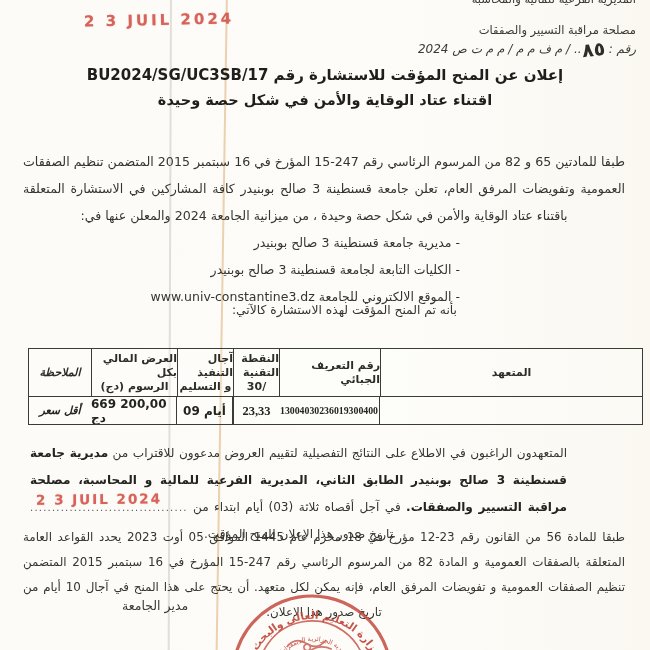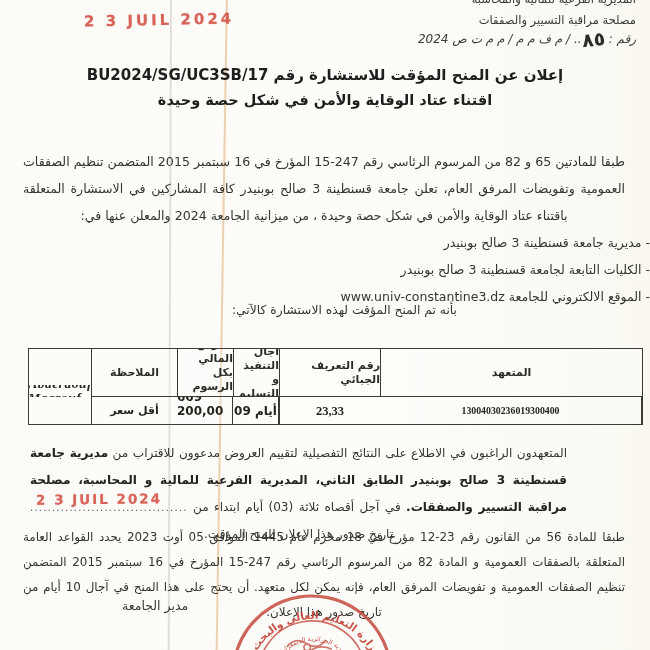--- a/index.html
+++ b/index.html
@@ -19,33 +19,33 @@
   .date-stamp{
     position:absolute;color:#d4574c;font-weight:bold;
     font-family:"DejaVu Sans",sans-serif;letter-spacing:3px;
     text-shadow:0 0 1px rgba(212,87,76,.55);opacity:.92;white-space:nowrap;
   }
   .date-top{left:84px;top:11px;font-size:15px;transform:rotate(-1.2deg);}
 
   
   .hdr{position:absolute;top:-9px;right:14px;direction:rtl;text-align:right;font-size:11.5px;line-height:16px;color:#3a3a36;}
   .hdr .l1{margin-left:28px;}
-  .hdr .l2{margin-top:5px;}
+  .hdr .l2{margin-top:15px;}
   .hdr .l3{margin-top:3px;font-size:12px;font-style:italic;}
   .hand{display:inline-block;font-size:19px;font-weight:bold;font-style:normal;transform:rotate(-6deg);line-height:10px;vertical-align:-3px;color:#2c2c28;}
 
   
   .title{position:absolute;left:0;right:0;top:66px;text-align:center;direction:rtl;color:#1e1e1c;}
   .title .t1{font-size:15px;font-weight:bold;}
   .title .t2{font-size:14.5px;font-weight:bold;margin-top:8px;}
 
   
   .para{position:absolute;direction:rtl;text-align:justify;text-align-last:center;color:#35352f;}
   .p1{top:148px;right:25px;left:23px;font-size:12.6px;line-height:27px;}
-  .bullets{position:absolute;top:229px;right:0;left:0;direction:rtl;font-size:12.5px;line-height:27px;color:#35352f;}
+  .bullets{position:absolute;top:229px;right:0;left:0;direction:rtl;font-size:12.5px;line-height:27px;color:#35352f;padding-right:190px;}
   .bullets .li{white-space:nowrap;}
   .award{position:absolute;top:303px;right:193px;direction:rtl;font-size:12.3px;color:#35352f;margin-left:22px;}
 
   
   .tbl{
     position:absolute;top:348px;left:28px;width:613px;direction:rtl;
     display:grid;grid-template-columns:262px 101px 46px 56px 86px 62px;
     grid-template-rows:48px 27px;
     border:1.3px solid #3c3c36;background:rgba(255,255,255,.25);
   }
@@ -107,20 +107,24 @@
     <div class="li">-  الكليات التابعة لجامعة قسنطينة 3 صالح بوبنيدر</div>
     <div class="li">-  الموقع الالكتروني للجامعة www.univ-constantine3.dz</div>
   </div>
 
   <div class="award">بأنه تم المنح المؤقت لهذه الاستشارة كالآتي:</div>
 
   <div class="tbl">
     <div class="cell h">المتعهد</div>
     <div class="cell h">رقم التعريف الجبائي</div>
     <div class="cell h">
+      <span>النقطة التقنية</span>
+      <span class="ltr">30/</span>
+    </div>
+    <div class="cell h">
       <span>آجال التنفيذ</span>
       <span>و التسليم</span>
     </div>
     <div class="cell h">
       <span>العرض المالي بكل</span>
       <span>الرسوم (دج)</span>
     </div>
     <div class="cell h">الملاحظة</div>
 
     <div class="cell v lat name">Abderaouf Maarouf</div>

